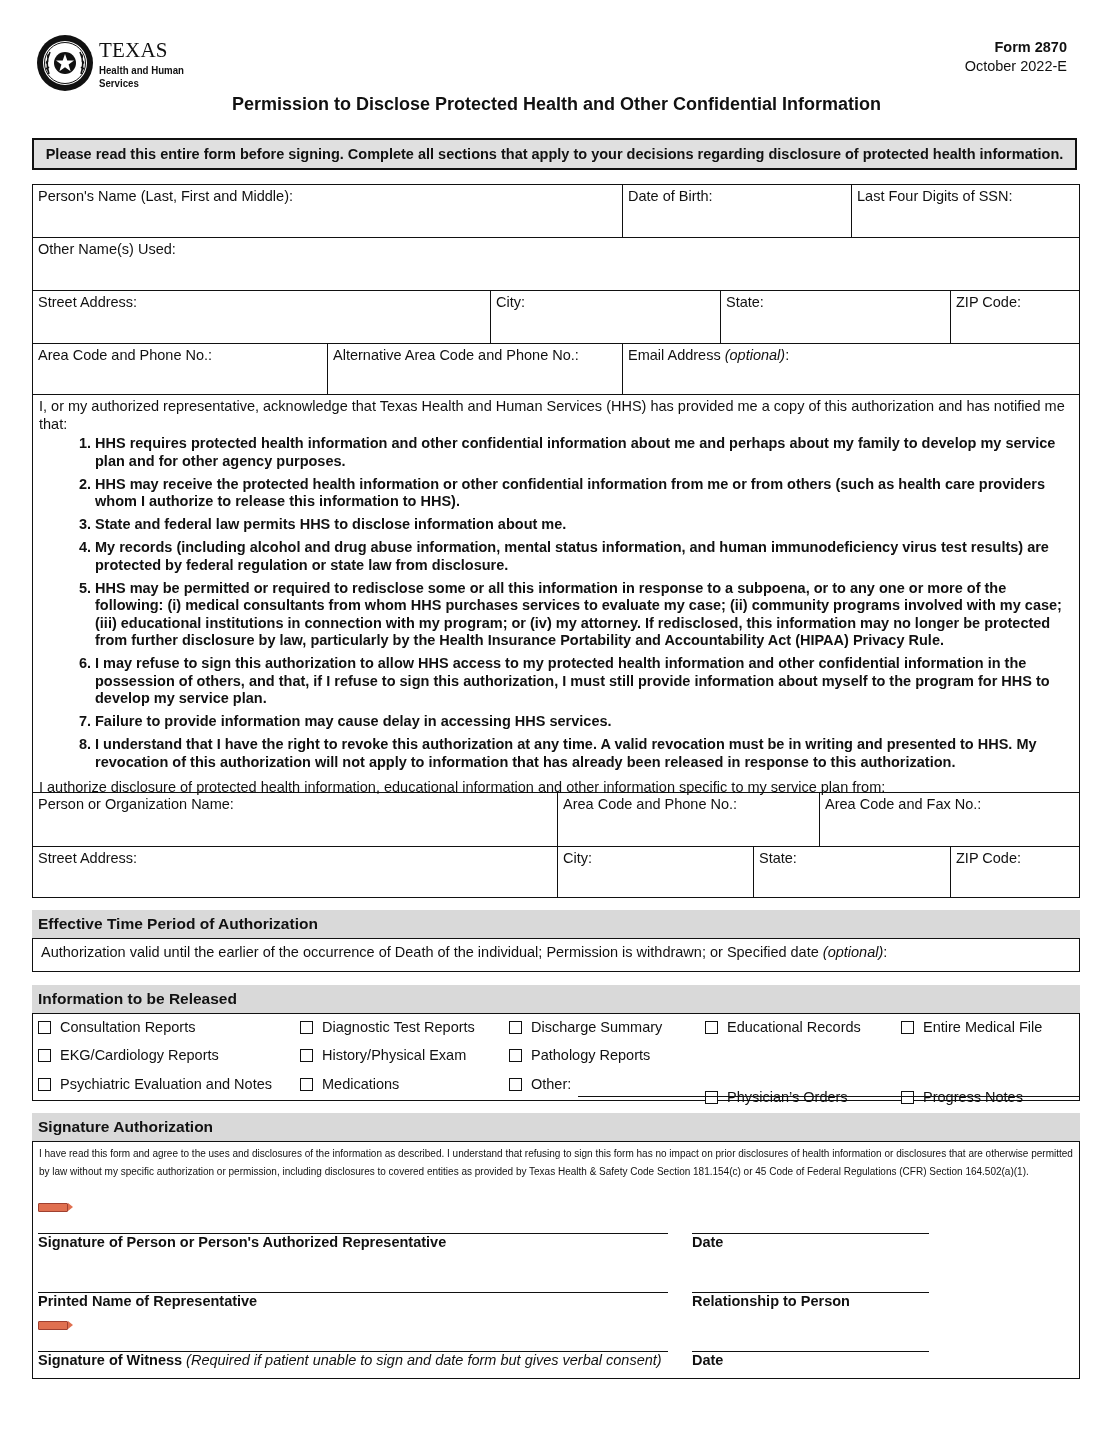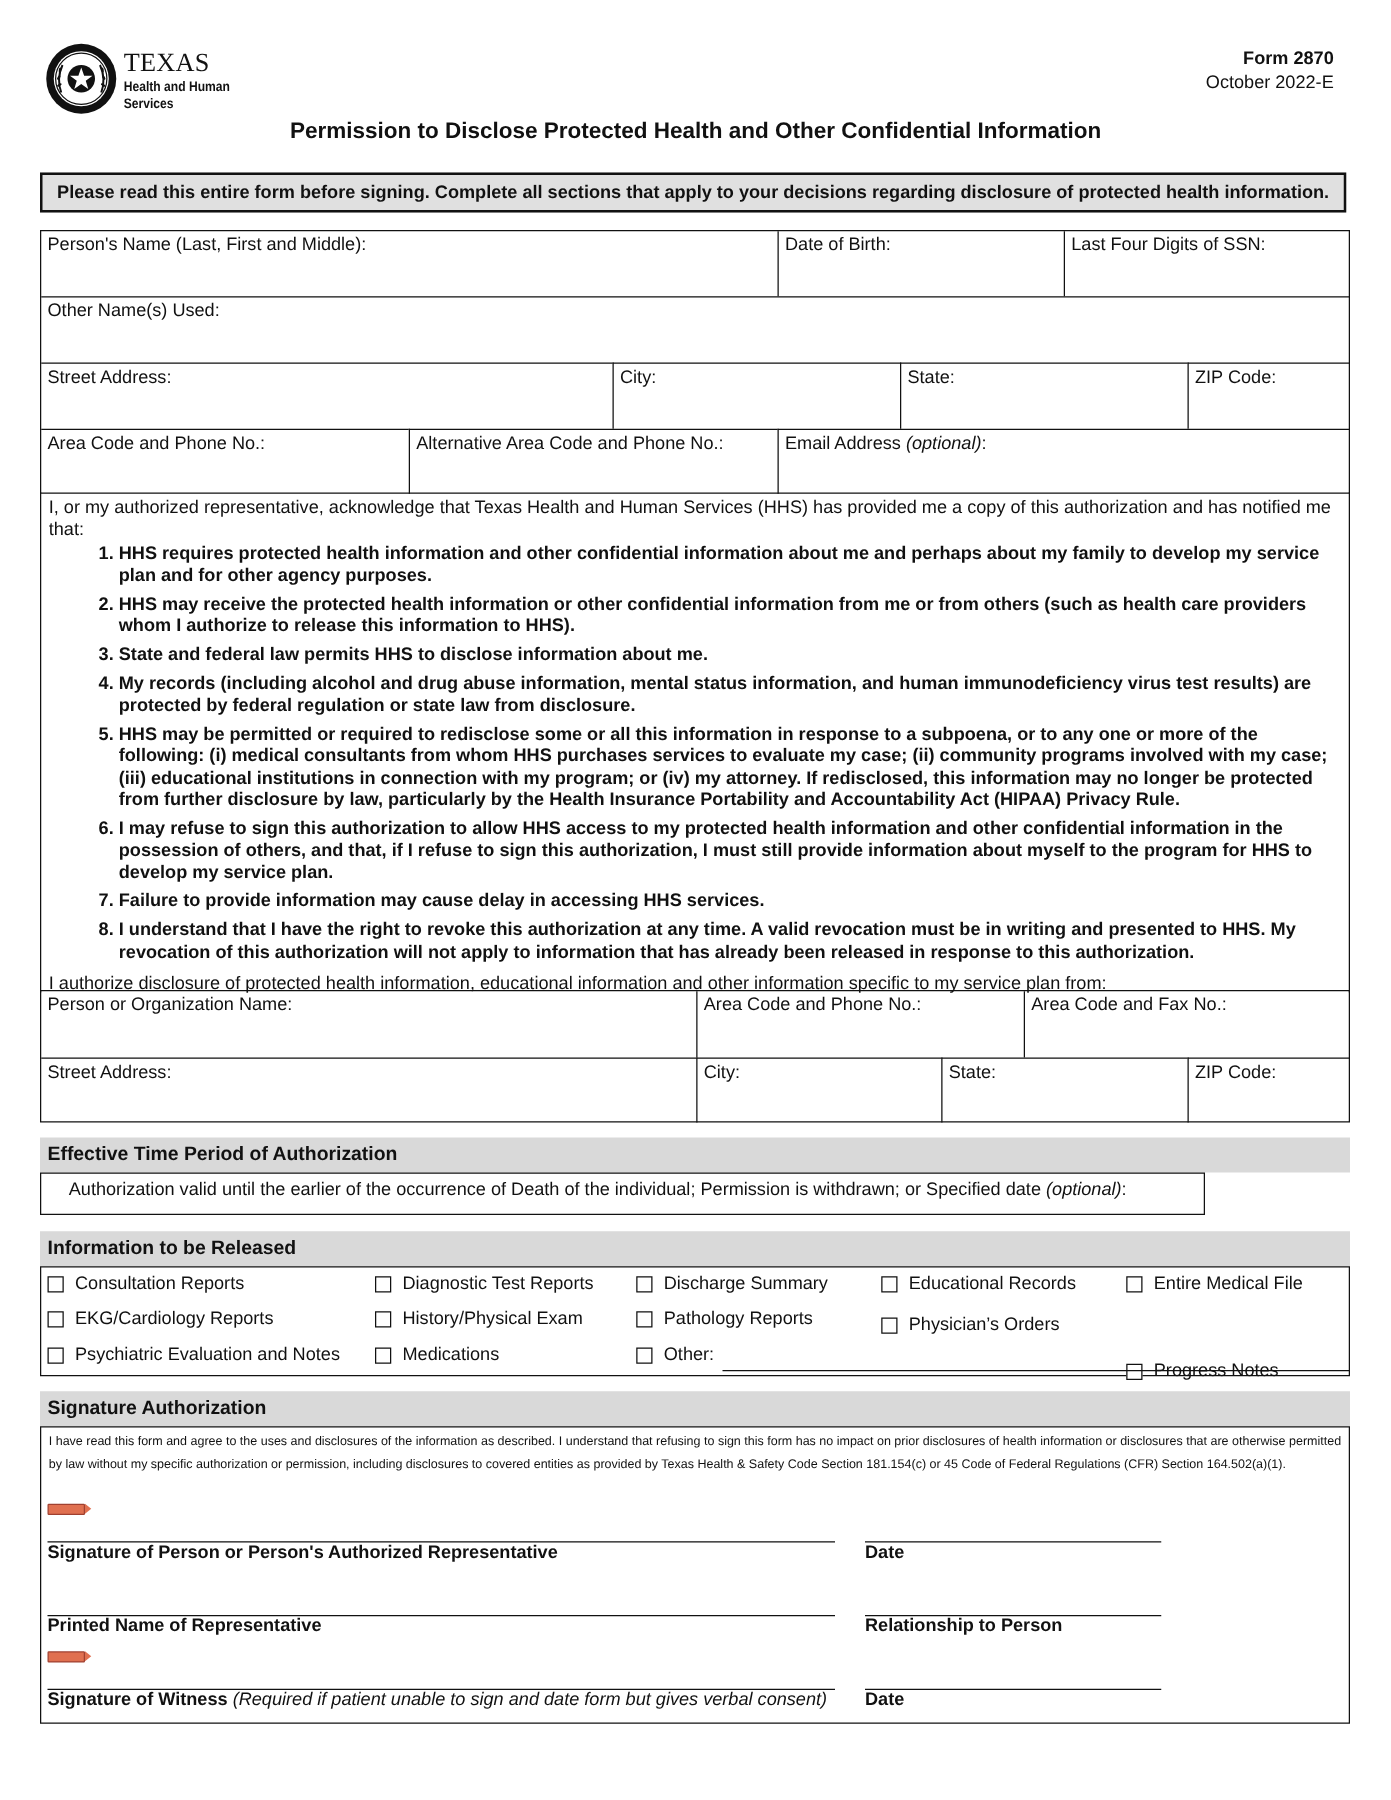--- a/index.html
+++ b/index.html
@@ -26,21 +26,21 @@
   .cell.nt { border-top: none; }
   .ital { font-style: italic; }
   
   .ack { left: 32px; top: 394px; width: 1048px; height: 400px; border-left: 1px solid #111; border-right: 1px solid #111; box-sizing: border-box; padding: 4px 6px; font-size: 14.5px; line-height: 17.5px; }
   .ack p { margin: 0; }
   .ack ol { margin: 2px 0 0 0; padding-left: 56px; font-weight: bold; }
   .ack li { margin-bottom: 5.5px; padding-left: 0px; }
   .ack .from { margin-top: 8px; }
   
   .sect { left: 32px; width: 1048px; height: 28px; background: #d9d9d9; box-sizing: border-box; padding-left: 6px; font-weight: bold; font-size: 15.5px; line-height: 28px; }
-  .line-box { left: 32px; width: 932px; box-sizing: border-box; border: 1px solid #111; padding: 4px 22px; font-size: 14.5px; line-height: 18px; }
+  .line-box { left: 32px; width: 1048px; box-sizing: border-box; border: 1px solid #111; padding: 4px 8px; font-size: 14.5px; line-height: 18px; }
   
   .cbox { position: absolute; display: flex; align-items: center; font-size: 14.5px; }
   .cbox .sq { width: 13px; height: 13px; border: 1px solid #111; margin-right: 9px; box-sizing: border-box; background: #fff; }
   .other-line { position: absolute; left: 578px; top: 1096px; width: 502px; height: 0; border-top: 1px solid #111; }
   
   .sig-text { left: 32px; top: 1141px; width: 1048px; height: 238px; border: 1px solid #111; border-top: none; box-sizing: border-box; padding: 3px 6px; font-size: 10px; line-height: 18px; }
   .sig-text p { margin: 0; }
   .sigline { position: absolute; border-top: 1px solid #111; height: 0; }
   .siglabel { position: absolute; font-weight: bold; font-size: 14.5px; }
   .siglabel .ital { font-weight: normal; }
@@ -196,21 +196,21 @@
     <span>EKG/Cardiology Reports</span>
 </div>
 <div class="cbox" style="left:300px; top:1047px;">
   <span class="sq"></span>
     <span>History/Physical Exam</span>
 </div>
 <div class="cbox" style="left:509px; top:1047px;">
   <span class="sq"></span>
     <span>Pathology Reports</span>
 </div>
-<div class="cbox" style="left:705px; top:1052px;">
+<div class="cbox" style="left:705px; top:1089px;">
   <span class="sq"></span>
     <span>Physician’s Orders</span>
 </div>
 <div class="cbox" style="left:901px; top:1047px;margin-top:42px;">
   <span class="sq"></span>
     <span>Progress Notes</span>
 </div>
 
 <div class="cbox" style="left:38px; top:1076px;">
   <span class="sq"></span>

